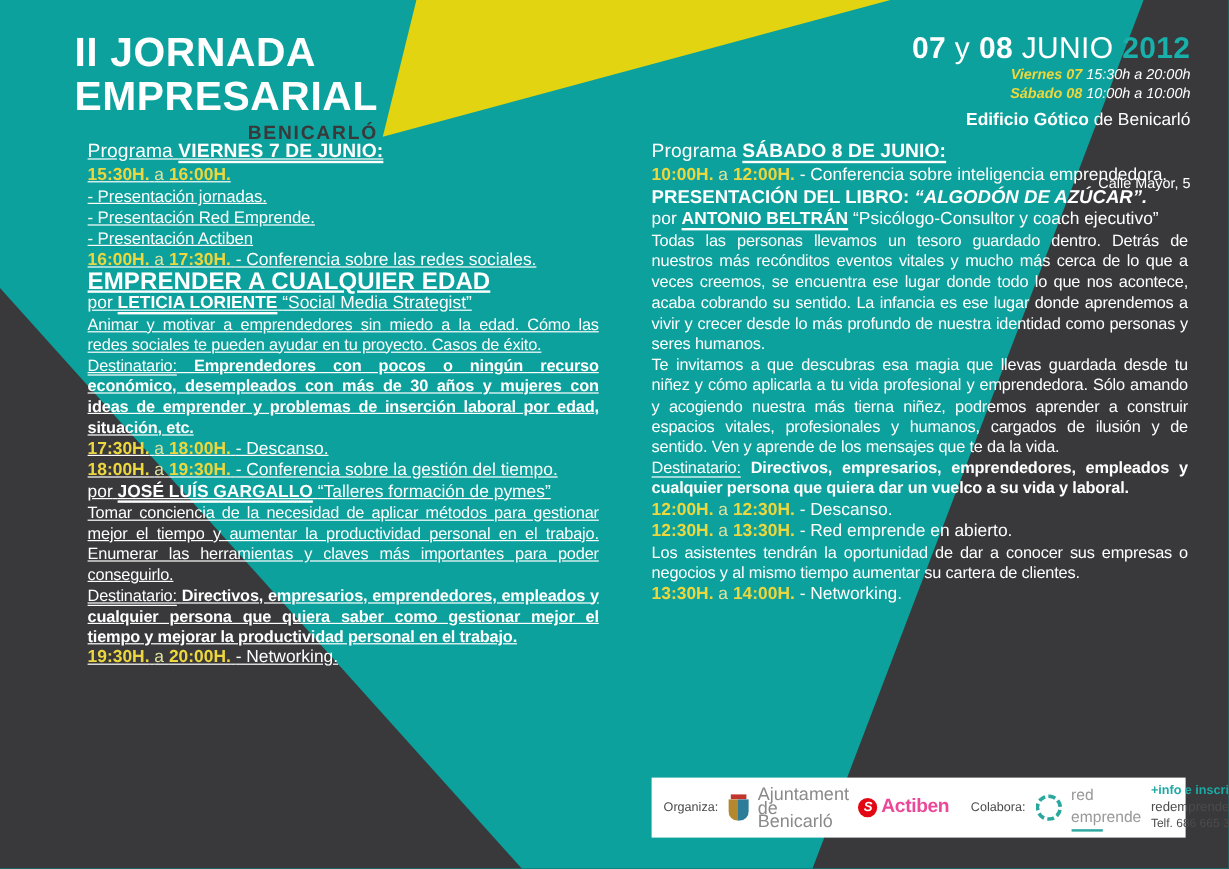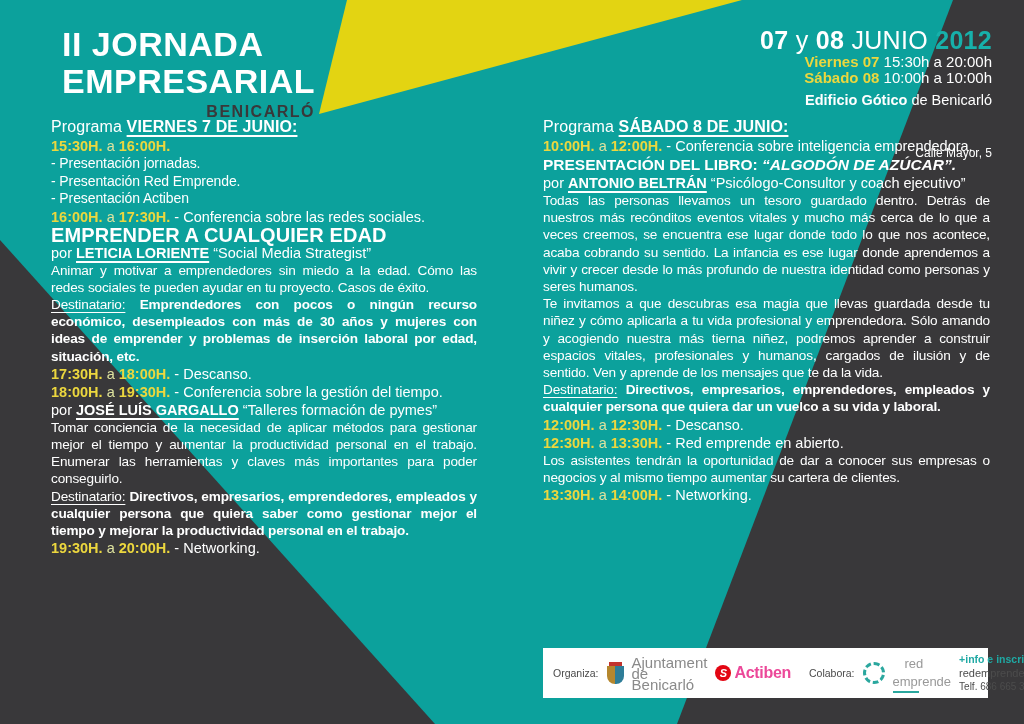--- a/index.html
+++ b/index.html
@@ -13,29 +13,29 @@
 
   
   .title-block{position:absolute;left:62px;top:26px;color:#fff;}
   .title-line{font-size:34px;font-weight:bold;line-height:37px;letter-spacing:.5px;}
   .subtitle{font-size:16px;font-weight:bold;letter-spacing:1.5px;color:#39383a;text-align:right;margin-top:3px;}
 
   .header-right{position:absolute;right:32px;top:26px;text-align:right;color:#fff;}
   .date-line{font-size:25px;line-height:28px;letter-spacing:.3px;}
   .date-line .b{font-weight:bold;}
   .date-line .year{font-weight:bold;color:#17b0aa;}
-  .hr-line{font-size:15px;line-height:16px;}
+  .hr-line{font-size:12px;line-height:16px;font-style:italic;}
   .hr-line .yb{font-weight:bold;color:#ecd73e;}
   .venue{font-size:14.5px;line-height:17px;margin-top:6px;}
   .venue .b{font-weight:bold;}
   .address{font-size:12px;line-height:15px;margin-top:37px;}
 
   
   .col{position:absolute;top:117px;color:#fff;}
-  .col-left{left:51px;width:426px;}
+  .col-left{left:73px;width:426px;text-decoration:underline;}
   .col-right{left:543px;width:447px;}
   .col p{margin:0;}
   .program{font-size:16px;line-height:20px;letter-spacing:.1px;}
   .u{text-decoration:underline;text-underline-offset:3px;text-decoration-thickness:1.5px;}
   .b{font-weight:bold;}
   .time-line{font-size:14.5px;line-height:18px;}
   .time-line .t{font-weight:bold;color:#ecd73e;}
   .time-line .ta{color:#dfe39f;}
   .time-line .lbl{color:#fff;}
   .bullets p{font-size:14px;line-height:17.5px;letter-spacing:-.1px;}
@@ -60,21 +60,21 @@
   .shield .crown{position:absolute;top:0;left:2px;right:2px;height:4px;background:#c2342e;}
   .shield .body{position:absolute;top:4px;left:0;right:0;bottom:0;border-radius:0 0 8px 8px;overflow:hidden;display:flex;}
   .shield .half-l{flex:1;background:#b5872e;}
   .shield .half-r{flex:1;background:#2e7d98;}
   .aj-text{font-size:15px;line-height:11px;color:#8a8a8a;}
   .actiben{display:flex;align-items:center;gap:3px;}
   .actiben-icon{width:16px;height:16px;border-radius:50%;background:#e30613;color:#fff;
     font-weight:bold;font-style:italic;font-size:11px;display:flex;align-items:center;justify-content:center;}
   .actiben-name{font-size:16px;font-weight:bold;color:#ec4899;letter-spacing:-.3px;}
   .re-icon{width:22px;height:22px;border-radius:50%;border:3px dashed #2aa79e;box-sizing:border-box;flex:0 0 auto;}
-  .re-text{font-size:13px;color:#999;margin-left:12px;}
+  .re-text{font-size:13px;color:#999;}
   .re-underline{width:26px;height:2px;background:#2aa79e;margin-top:1px;}
   .info-block{margin-left:auto;text-align:left;}
   .info-title{font-size:10.5px;font-weight:bold;color:#1fa9a4;line-height:13px;}
   .info-email{font-size:11px;color:#4c4c4c;line-height:14px;}
   .info-phone{font-size:10px;color:#4c4c4c;line-height:13px;}
 </style>
 </head>
 <body>
 
 <div class="canvas">

